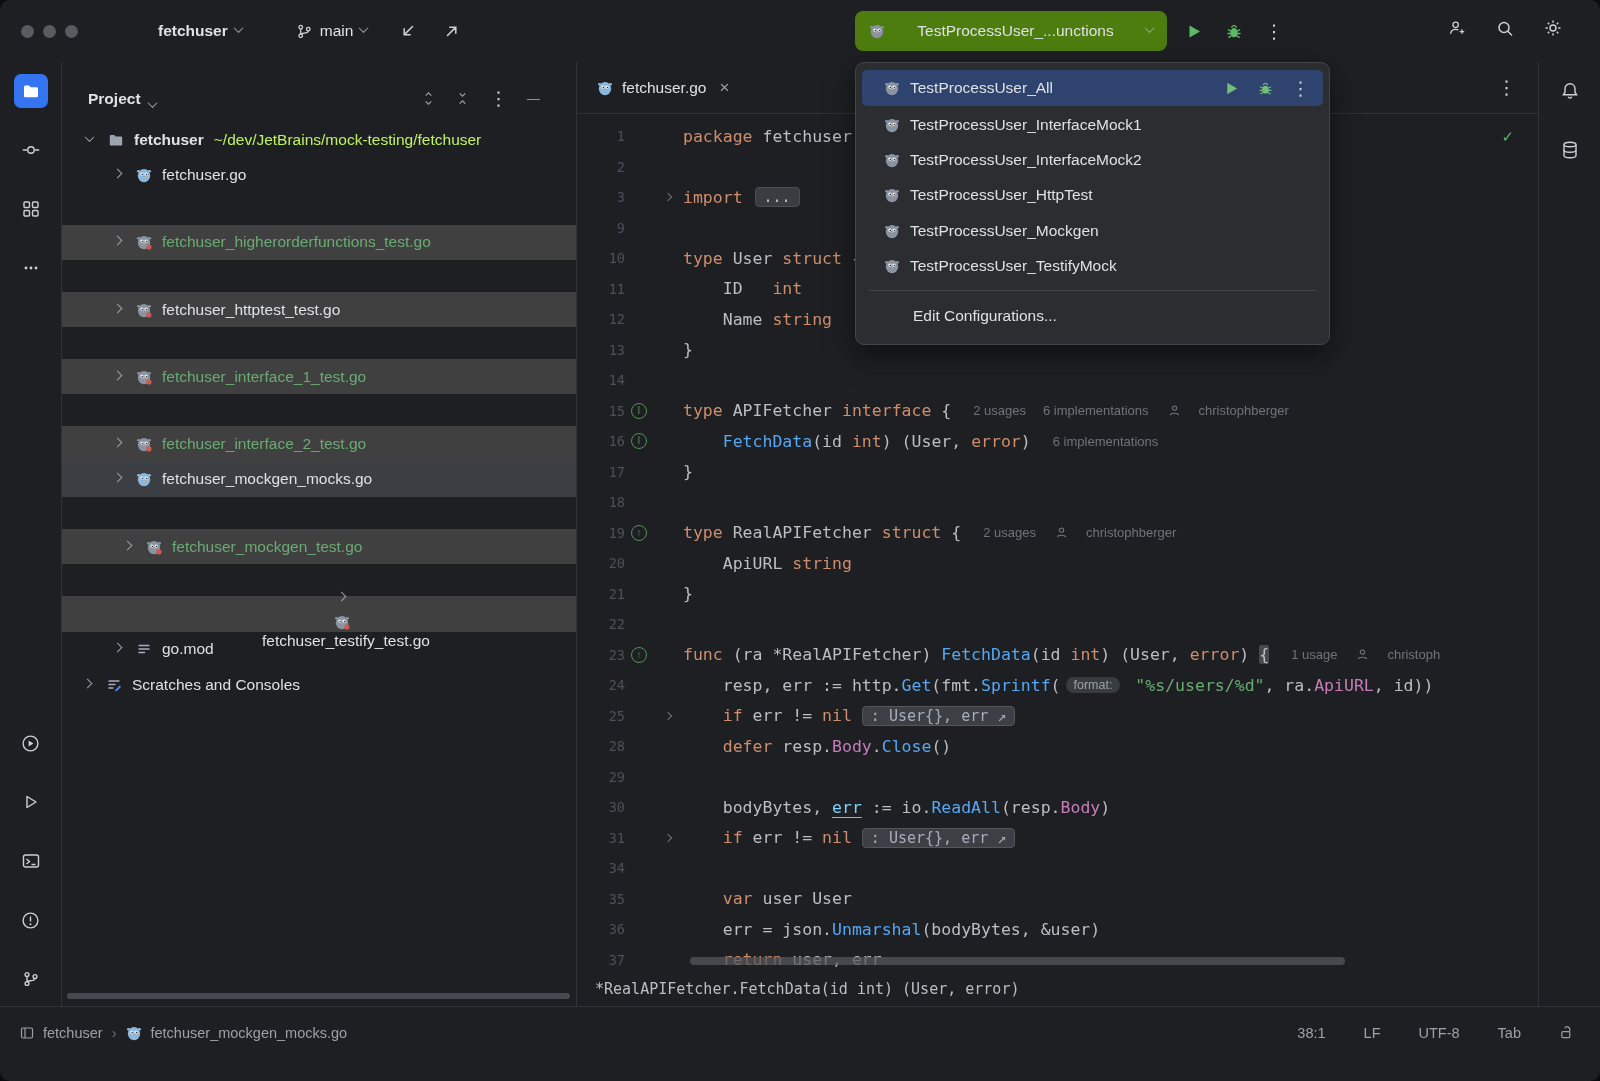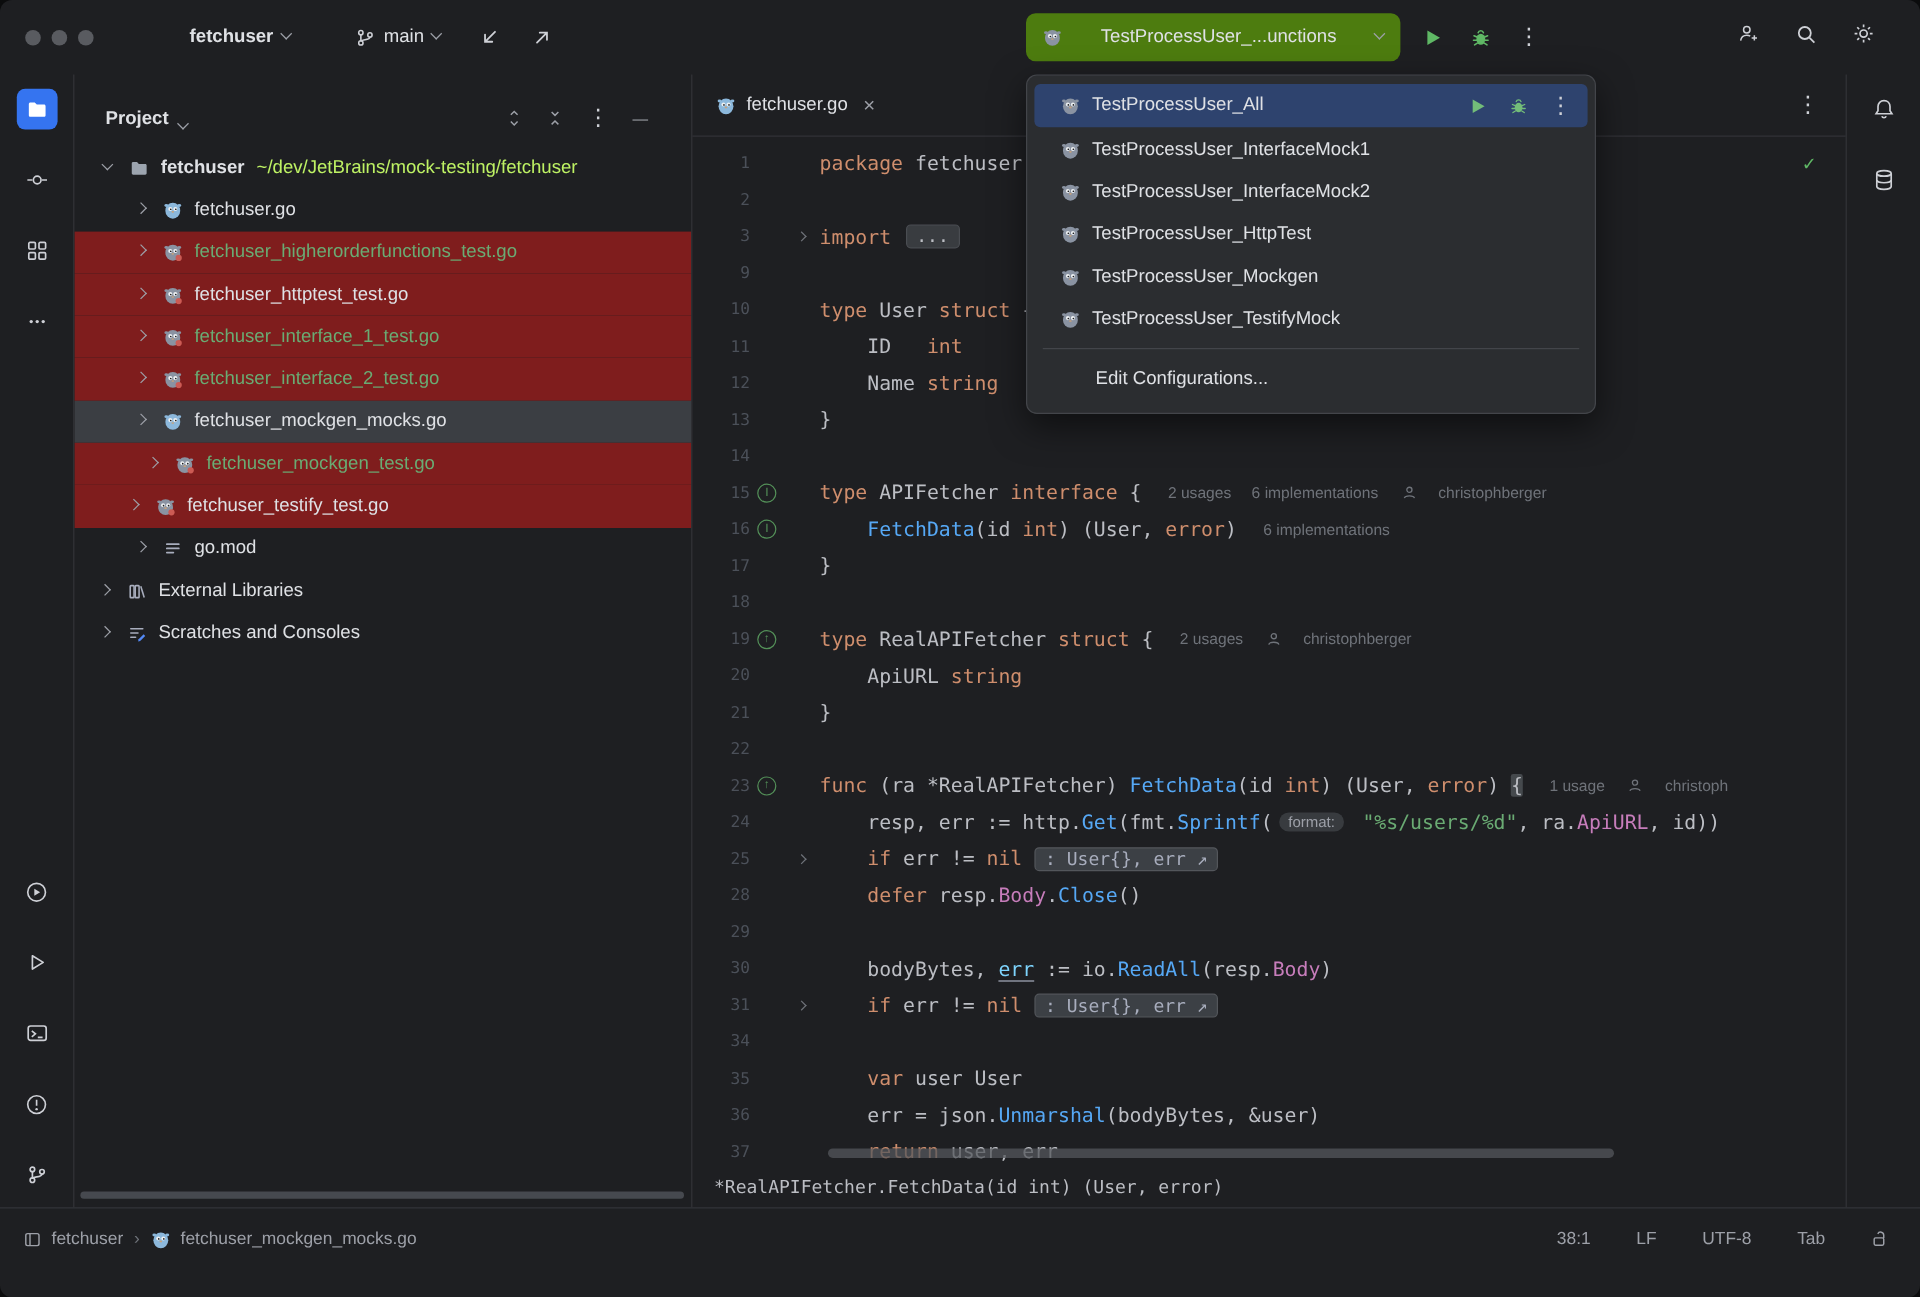--- a/index.html
+++ b/index.html
@@ -41,21 +41,21 @@
     display:flex;flex-direction:column;position:relative;}
   #panel-header{height:46px;flex:0 0 46px;display:flex;align-items:flex-end;padding:0 36px 0 26px;gap:8px;}
   #panel-header .ph-title{font-weight:600;}
   #panel-header .ph-icons{margin-left:auto;display:flex;align-items:center;gap:19px;color:#9DA0A8;}
   #project-tree{flex:1;padding-top:14px;overflow:hidden;}
   .trow{height:35.3px;display:flex;align-items:center;white-space:nowrap;}
   .trow .tchev{width:18px;display:flex;justify-content:center;margin-right:9px;flex:0 0 18px;}
   .trow .ficon{width:18px;display:flex;justify-content:center;margin-right:9px;flex:0 0 18px;}
   .trow .fname{color:#DFE1E5;}
   .trow .fpath{color:#bef264;margin-left:10px;}
-  .bg-green{background:#7f1d1d;}
+  .bg-green{background:#404040;margin-top:32px;}
   .bg-selected{background:#3B3E43;}
   .name-green{color:#6AAB73 !important;}
   #panel-hscroll{position:absolute;left:5px;bottom:7px;width:503px;height:6px;border-radius:3px;background:#4E5157;opacity:.85;}
   
   #editor{flex:1;display:flex;flex-direction:column;position:relative;min-width:0;}
   #tabbar{height:52px;flex:0 0 52px;display:flex;align-items:center;border-bottom:1px solid rgba(57,59,64,.7);}
   #tab-active{display:flex;align-items:center;gap:9px;height:100%;padding:0 12px;margin-left:8px;}
   #tab-active .tab-close{color:#9DA0A8;font-size:17px;margin-left:4px;}
   #tab-kebab{margin-left:auto;margin-right:22px;}
   #inspection-check{position:absolute;top:66px;right:24px;color:#5FB865;font-size:15px;}
@@ -433,21 +433,21 @@
                 <circle cx="5.9" cy="7.1" r="1.7" fill="#ECEFF1"></circle>
                 <circle cx="10.1" cy="7.1" r="1.7" fill="#ECEFF1"></circle>
                 <circle cx="6.3" cy="7.4" r="0.7" fill="#1E1F22"></circle>
                 <circle cx="10.5" cy="7.4" r="0.7" fill="#1E1F22"></circle>
                 <ellipse cx="8" cy="9.5" rx="1.1" ry="0.7" fill="#C8A27C"></ellipse>
                 <circle cx="12.9" cy="12.9" r="2.6" fill="#CC5B54"></circle>
               </svg>
             </span>
             <span class="fname name-green">fetchuser_mockgen_test.go</span>
           </div>
-          <div class="trow bg-green" style="padding-left: 40px;">
+          <div class="trow bg-green" style="padding-left: 54px; flex-direction: column;">
             <span class="tchev">
               <span class="chev right"></span>
             </span>
             <span class="ficon">
               <svg width="16" height="16" viewBox="0 0 16 16">
                 <ellipse cx="8" cy="8.6" rx="6.2" ry="6.6" fill="#8A93A2"></ellipse>
                 <ellipse cx="2.6" cy="4.2" rx="1.6" ry="1.2" fill="#8A93A2"></ellipse>
                 <ellipse cx="13.4" cy="4.2" rx="1.6" ry="1.2" fill="#8A93A2"></ellipse>
                 <circle cx="5.9" cy="7.1" r="1.7" fill="#ECEFF1"></circle>
                 <circle cx="10.1" cy="7.1" r="1.7" fill="#ECEFF1"></circle>
@@ -466,33 +466,20 @@
             <span class="ficon">
               <svg width="16" height="16" viewBox="0 0 16 16">
                 <g stroke="#A8ADBD" stroke-width="1.4" stroke-linecap="round">
                   <line x1="3" y1="4.5" x2="13" y2="4.5"></line>
                   <line x1="3" y1="8" x2="13" y2="8"></line>
                   <line x1="3" y1="11.5" x2="8.5" y2="11.5"></line>
                 </g>
               </svg>
             </span>
             <span class="fname">go.mod</span>
-          </div>
-          <div class="trow" style="padding-left: 16px;">
-            <span class="tchev">
-              <span class="chev right"></span>
-            </span>
-            <span class="ficon">
-              <svg width="16" height="16" viewBox="0 0 16 16" fill="none" stroke="#A8ADBD" stroke-width="1.3">
-                <rect x="2.5" y="3" width="3.2" height="10" rx="0.6"></rect>
-                <rect x="6.7" y="3" width="3.2" height="10" rx="0.6"></rect>
-                <path d="M11.3 3.6l2.9 9.4"></path>
-              </svg>
-            </span>
-            <span class="fname">External Libraries</span>
           </div>
           <div class="trow" style="padding-left: 16px;">
             <span class="tchev">
               <span class="chev right"></span>
             </span>
             <span class="ficon">
               <svg width="16" height="16" viewBox="0 0 16 16">
                 <g stroke="#A8ADBD" stroke-width="1.3" stroke-linecap="round">
                   <line x1="3" y1="4" x2="13" y2="4"></line>
                   <line x1="3" y1="7.5" x2="9" y2="7.5"></line>

